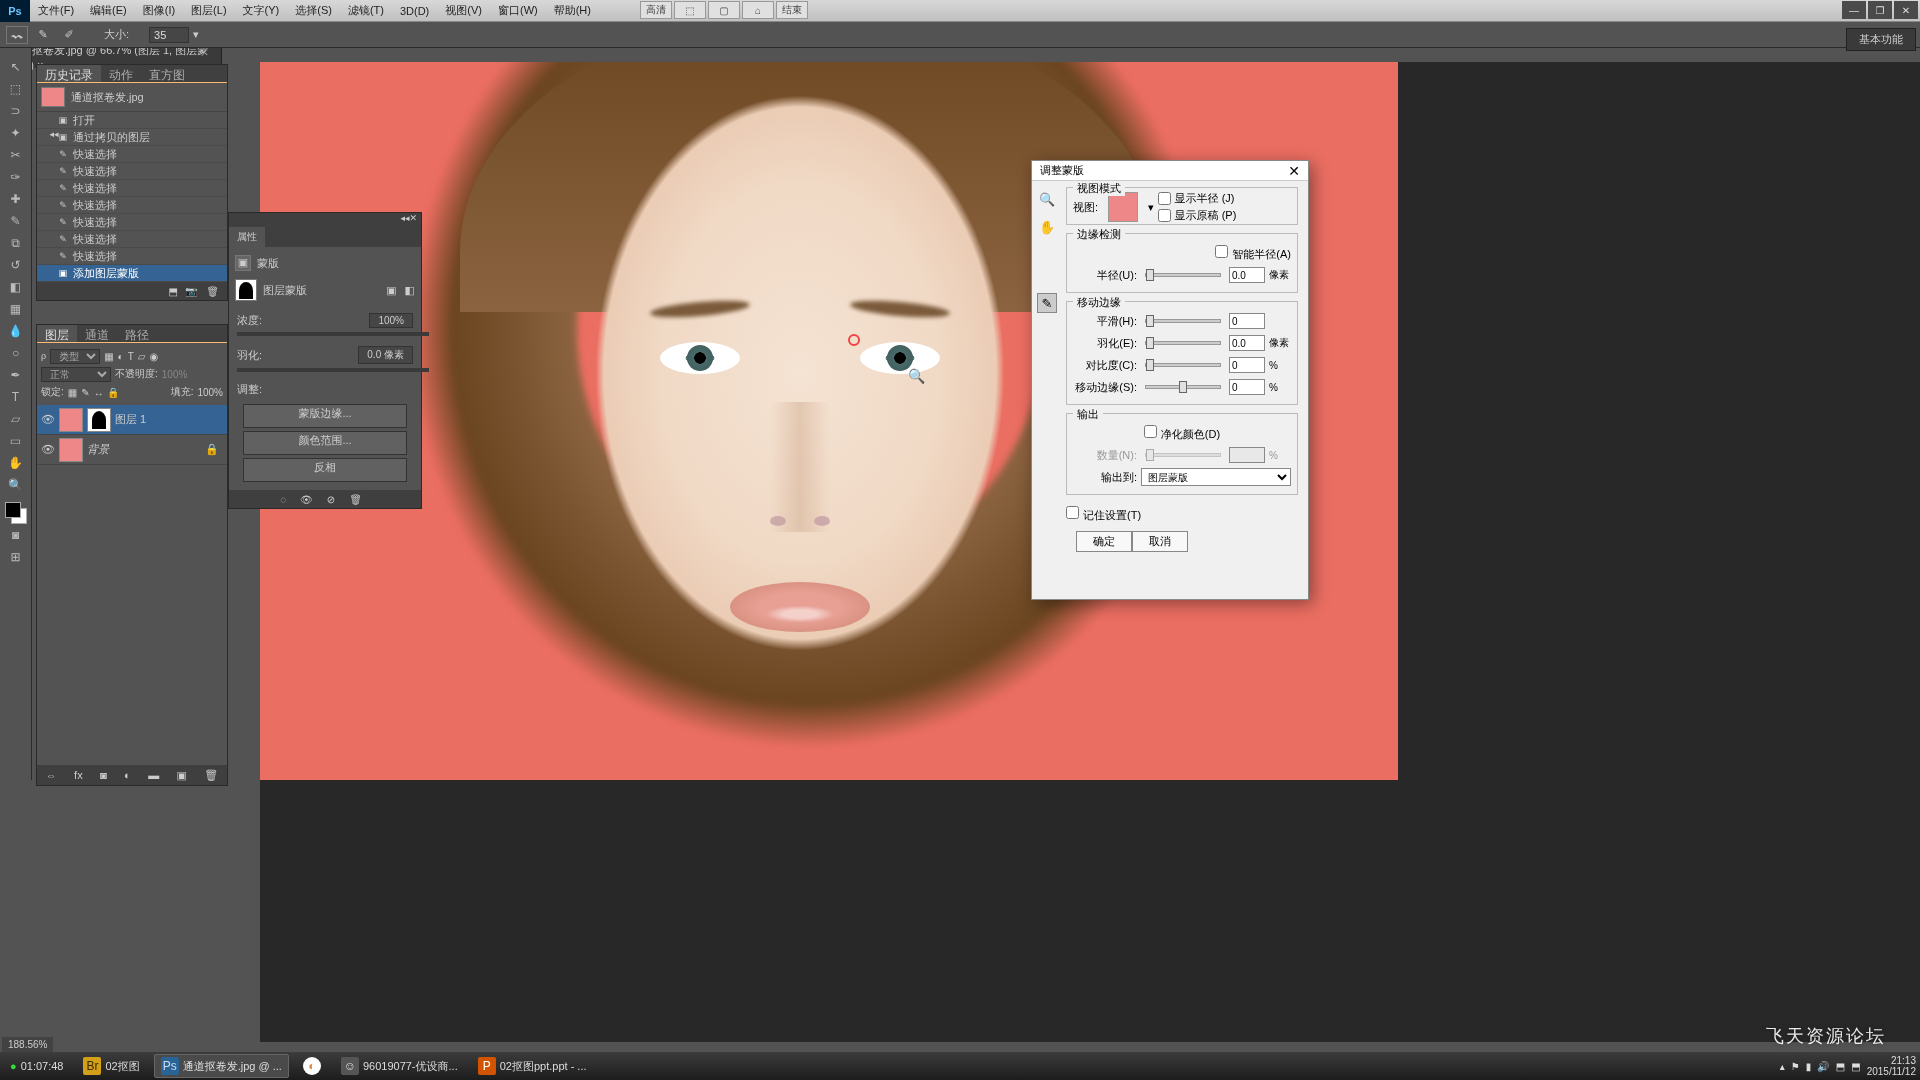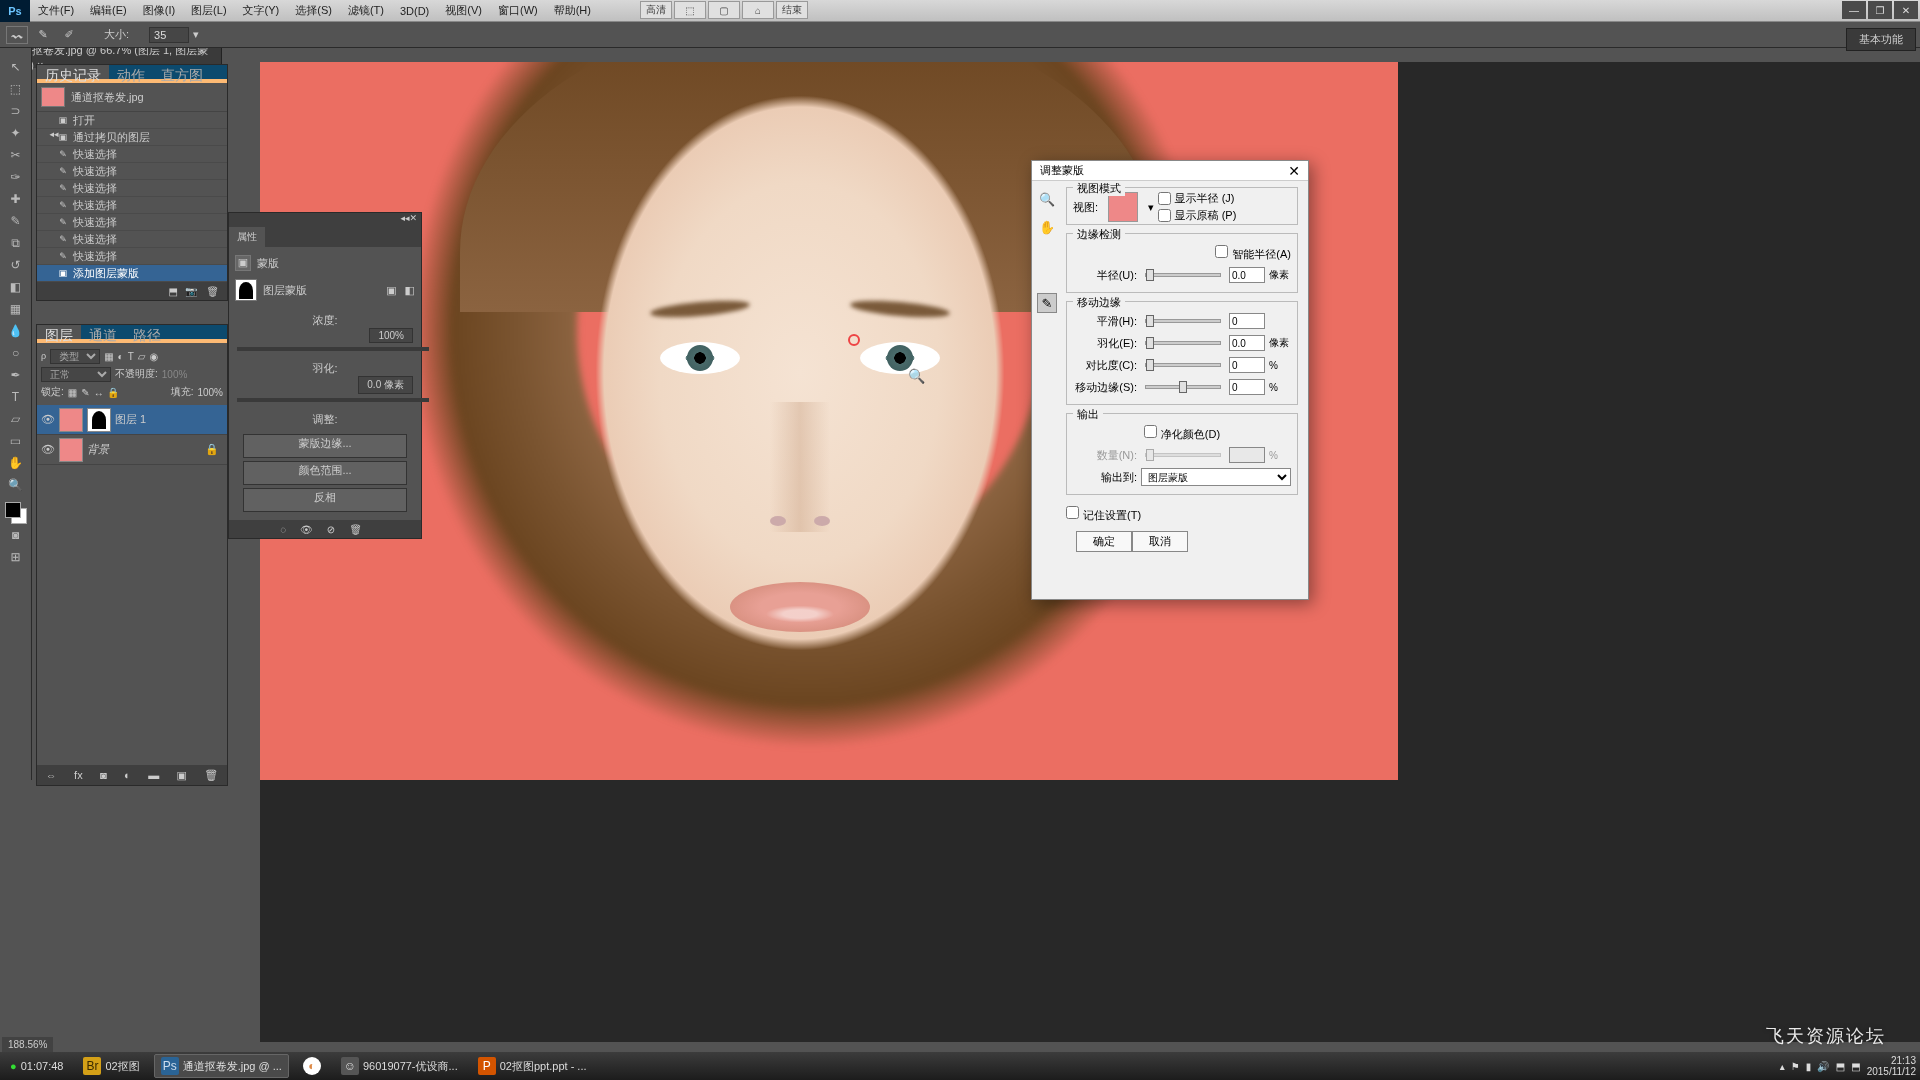--- a/index.html
+++ b/index.html
@@ -17,21 +17,21 @@
 .opt-num { width: 40px; height: 16px; background: #464646; border: 1px solid #333; color: #ddd; padding: 0 4px; font-size: 11px; }
 .essentials { position: absolute; right: 4px; top: 28px; background: #3a3a3a; padding: 3px 12px; font-size: 11px; border: 1px solid #222; }
 .doc-tab { height: 20px; background: #3a3a3a; display: flex; align-items: center; padding: 0 8px; font-size: 11px; color: #ccc; width: 220px; border-right: 1px solid #222; margin-left: 2px; }
 .workspace { position: absolute; top: 62px; left: 32px; right: 0; bottom: 38px; }
 .toolbox { position: absolute; left: 0; top: 48px; width: 32px; background: #535353; height: 732px; border-right: 1px solid #2a2a2a; display: flex; flex-direction: column; align-items: center; padding-top: 8px; }
 .tool { width: 24px; height: 20px; margin: 1px 0; display: flex; align-items: center; justify-content: center; color: #bbb; font-size: 12px; cursor: pointer; }
 .color-sw { width: 22px; height: 22px; margin-top: 6px; position: relative; }
 .color-fg { position: absolute; width: 16px; height: 16px; background: #000; border: 1px solid #aaa; top: 0; left: 0; }
 .color-bg { position: absolute; width: 16px; height: 16px; background: #fff; border: 1px solid #aaa; bottom: 0; right: 0; }
 .history-panel { position: absolute; left: 36px; top: 64px; width: 192px; background: #535353; border: 1px solid #2a2a2a; z-index: 5; }
-.panel-tabs { height: 18px; background: #0c4a6e; display: flex; font-size: 14px; border-bottom: 4px solid #fdba74; }
+.panel-tabs { height: 18px; background: #404040; display: flex; font-size: 12px; border-bottom: 1px solid #fdba74; }
 .ptab { padding: 2px 8px; color: #aaa; }
 .ptab.active { background: #535353; color: #ddd; }
 .hist-header { display: flex; align-items: center; padding: 4px; border-bottom: 1px solid #444; }
 .hist-thumb { width: 24px; height: 20px; background: #e88; margin-right: 6px; border: 1px solid #777; }
 .hist-row { display: flex; align-items: center; height: 17px; padding-left: 36px; font-size: 11px; border-bottom: 1px solid #4a4a4a; position: relative; }
 .hist-row.selected { background: #356494; color: #fff; }
 .hist-ico { position: absolute; left: 20px; width: 12px; height: 12px; display: flex; align-items: center; justify-content: center; font-size: 9px; }
 .panel-footer { height: 18px; background: #3f3f3f; display: flex; justify-content: flex-end; align-items: center; gap: 8px; padding-right: 8px; font-size: 10px; }
 .layers-panel { position: absolute; left: 36px; top: 324px; width: 192px; background: #535353; border: 1px solid #2a2a2a; z-index: 4; }
 .layer-opts { padding: 4px; font-size: 10px; }
@@ -43,21 +43,21 @@
 .lthumb { width: 24px; height: 24px; background: #e88; border: 1px solid #888; margin: 0 4px; }
 .lmask { width: 24px; height: 24px; background: #fff; border: 1px solid #888; margin-right: 4px; position: relative; }
 .lmask::before { content: ''; position: absolute; left: 4px; top: 2px; width: 14px; height: 18px; background: #000; border-radius: 50% 50% 0 0; }
 .props-panel { position: absolute; left: 228px; top: 212px; width: 194px; background: #535353; border: 1px solid #2a2a2a; z-index: 6; }
 .prop-header { height: 14px; background: #3f3f3f; display: flex; justify-content: flex-end; padding: 0 4px; font-size: 9px; }
 .prop-tab { padding: 3px 8px; font-size: 10px; background: #535353; display: inline-block; }
 .prop-sub { display: flex; align-items: center; padding: 8px 6px; gap: 6px; font-size: 11px; }
 .mask-thumb { width: 22px; height: 22px; background: #fff; border: 1px solid #777; position: relative; }
 .mask-thumb::before { content: ''; position: absolute; left: 3px; top: 2px; width: 14px; height: 17px; background: #000; border-radius: 50% 50% 0 0; }
 .prop-icons { margin-left: auto; display:flex; gap:8px; }
-.prop-row { padding: 4px 8px; font-size: 11px; display: flex; align-items: center; flex-direction: column; }
+.prop-row { padding: 4px 8px; font-size: 11px; display: flex; align-items: center; }
 .prop-val { margin-left: auto; background: #464646; padding: 1px 8px; border: 1px solid #333; font-size: 10px; }
 .prop-slider { width: 100%; height: 4px; background: #3a3a3a; margin: 0 8px 6px; position: relative; }
 .prop-btn { margin: 3px 14px; height: 24px; background: #616161; border: 1px solid #333; text-align: center; font-size: 11px; line-height: 17px; }
 .canvas-area { position: absolute; left: 228px; top: 0; right: 0; bottom: 0; background: #282828; overflow: hidden; }
 .canvas-img { position: absolute; left: 0; top: 0; width: 1138px; height: 718px; background: #eb6e62; }
 .face { position: absolute; left: 240px; top: -40px; width: 600px; height: 780px; background: radial-gradient(ellipse 280px 380px at 50% 45%, #f5e3d3 0%, #f0d9c5 50%, #ebccb5 70%, transparent 73%); }
 .hair { position: absolute; left: 150px; top: -60px; width: 800px; height: 820px; background: radial-gradient(ellipse 420px 440px at 50% 40%, transparent 55%, #8b6340 56%, #7a5430 70%, #6b4520 85%, transparent 95%); filter: blur(3px); }
 .hair-top { position: absolute; left: 200px; top: -50px; width: 700px; height: 300px; background: linear-gradient(#6b4520, #8b6340); border-radius: 50% 50% 0 0 / 80% 80% 0 0; }
 .eye-l, .eye-r { position: absolute; width: 80px; height: 32px; background: radial-gradient(ellipse, #5a7a7a 25%, #fff 26%, #fff 90%, #d0c0b0 100%); border-radius: 50%; top: 280px; }
 .eye-l { left: 400px; } .eye-r { left: 600px; }

